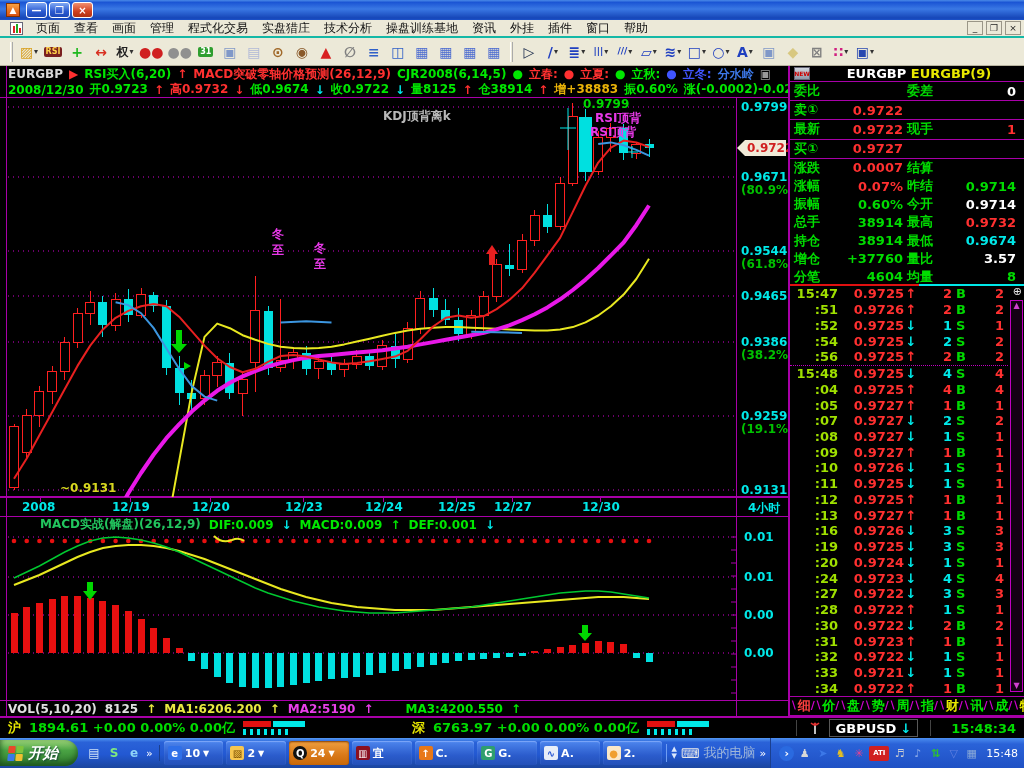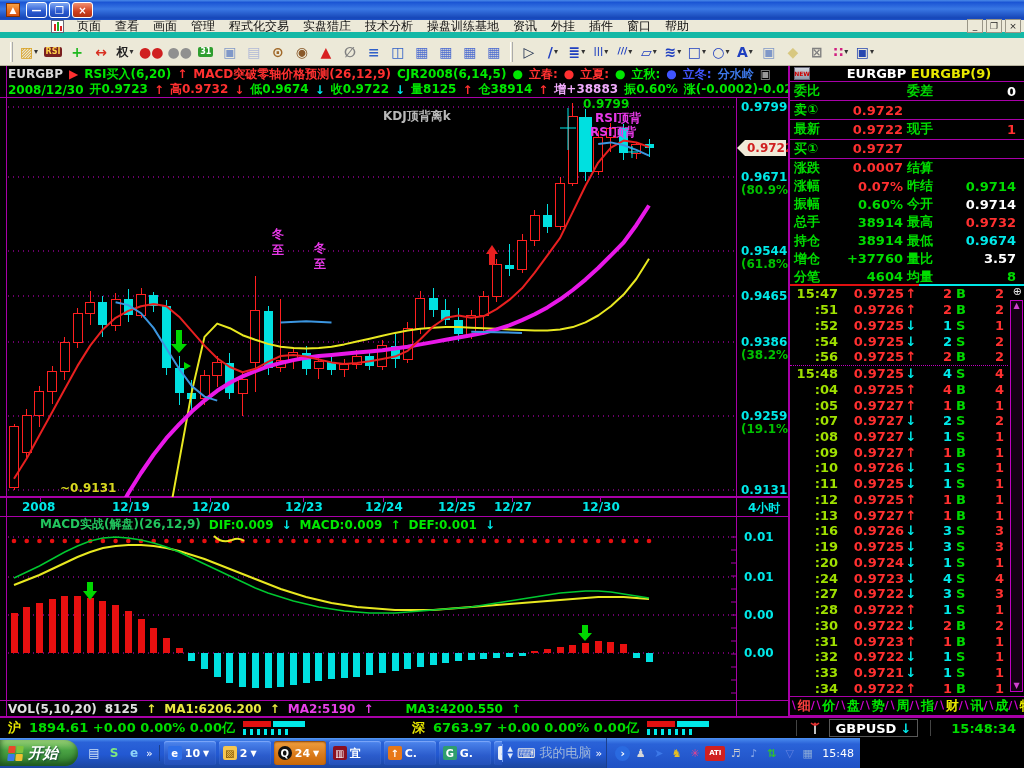--- a/index.html
+++ b/index.html
@@ -11,22 +11,22 @@
     background:linear-gradient(180deg,#4a8ae8 0%,#1b55d4 12%,#3a78e4 45%,#1646b8 90%,#1d52c8 100%);
     color:#fff;font-weight:bold;font-size:12px;padding:0 2px;}
   .titlebar .appicon{width:14px;height:14px;background:linear-gradient(#f8a040,#d85010);border:1px solid #803000;
     margin:0 4px;display:flex;align-items:center;justify-content:center;color:#fff;font-size:9px;}
   .titlebar .ttext{flex:1;white-space:nowrap;overflow:hidden;text-shadow:1px 1px 1px #123;}
   .winbtn{width:21px;height:16px;margin-left:2px;border-radius:3px;border:1px solid #fff;
     display:flex;align-items:center;justify-content:center;color:#fff;font-size:10px;font-weight:bold;
     background:linear-gradient(#7fa8f4,#2a5ad0 60%,#1c48b8);}
   .winbtn.close{background:linear-gradient(#f09070,#d04020 60%,#b03010);}
   
-  .menubar{position:absolute;left:0;top:20px;width:1024px;height:18px;background:#ece9d8;border-bottom:6px solid #14b8a6;
-    display:flex;align-items:center;color:#111;font-size:12px;padding-left:41px;}
+  .menubar{position:absolute;left:0;top:20px;width:1024px;height:18px;background:#ece9d8;border-bottom:2px solid #14b8a6;
+    display:flex;align-items:center;color:#111;font-size:12px;}
   .menubar .doc-ic{width:13px;height:13px;background:#fff;border:1px solid #667;margin:0 6px 0 10px;position:relative;}
   .menubar .doc-ic i{position:absolute;bottom:1px;width:2px;background:#d22;}
   .menu-item{padding:1px 7px;white-space:nowrap;}
   .menubar .spacer{flex:1;}
   .mwbtn{width:16px;height:14px;border:1px solid #9a9687;background:#ece9d8;margin-right:3px;
     display:flex;align-items:center;justify-content:center;font-size:9px;color:#222;}
   
   .toolbar{position:absolute;left:0;top:38px;width:1024px;height:28px;background:#ece9d8;border-bottom:1px solid #b8b4a0;
     display:flex;align-items:center;padding-left:6px;overflow:hidden;}
   .grip{width:3px;height:20px;border-left:1px solid #fff;border-right:1px solid #aaa;margin:0 4px;}
@@ -86,21 +86,21 @@
   .mini-bars{width:66px;height:16px;display:flex;flex-direction:column;gap:2px;justify-content:center;}
   .mb-top{display:flex;gap:2px;}
   .mb-top .r{width:28px;height:6px;background:#e01010;}
   .mb-top .c{width:32px;height:6px;background:#00e8e8;}
   .mb-ticks{display:flex;gap:4px;}
   .mb-ticks i{width:3px;height:6px;background:#00e8e8;}
   .pair-cell{border:1px solid #585858;padding:0 6px;color:#fff;display:flex;align-items:center;gap:4px;height:18px;}
   .time-cell{color:#00dc00;padding:0 8px;}
   .vdiv{width:1px;height:16px;background:#444;margin:0 4px;}
   
-  .taskbar{position:absolute;left:0;top:738px;width:860px;height:30px;
+  .taskbar{position:absolute;left:0;top:738px;width:1024px;height:30px;
     background:linear-gradient(180deg,#5398f2 0%,#2a62d8 14%,#2258d2 55%,#1b459e 100%);
     display:flex;align-items:center;overflow:hidden;}
   .startbtn{height:26px;margin:2px 2px 2px 0;padding:0 20px 0 8px;border-radius:0 13px 13px 0;
     background:linear-gradient(180deg,#9ed67a 0%,#4aa344 40%,#338030 90%);
     color:#fff;font-style: italic;font-weight:bold;font-size:15px;display:flex;align-items:center;gap:5px;
     text-shadow:1px 1px 2px #143;box-shadow:inset 0 -3px 6px #1c4f1c;}
   .winlogo{width:15px;height:15px;display:grid;grid-template-columns:7px 7px;grid-template-rows:7px 7px;gap:1px;transform:skewX(-6deg);}
   .winlogo i{border-radius:1px;}
   .quickl{display:flex;align-items:center;gap:4px;padding:0 6px;border-right:1px solid #1b3f8e;}
   .ql-ic{width:16px;height:16px;display:flex;align-items:center;justify-content:center;font-size:12px;font-weight:bold;}
@@ -314,21 +314,21 @@
         <span style="color: rgb(255, 48, 48);">高0.9732</span>
         <span style="color: rgb(255, 48, 48);">↓</span>
         <span style="color: rgb(0, 232, 0);">低0.9674</span>
         <span style="color: rgb(0, 232, 232);">↓</span>
         <span style="color: rgb(0, 232, 0);">收0.9722</span>
         <span style="color: rgb(0, 232, 232);">↓</span>
         <span style="color: rgb(0, 232, 0);">量8125</span>
         <span style="color: rgb(255, 48, 48);">↑</span>
         <span style="color: rgb(0, 232, 0);">仓38914</span>
         <span style="color: rgb(255, 48, 48);">↑</span>
-        <span style="color: #f0abfc;">增+38883</span>
+        <span style="color: #eab308;">增+38883</span>
         <span style="color: rgb(0, 232, 0);">振0.60%</span>
         <span style="color: rgb(0, 232, 0);">涨(-0.0002)-0.02%</span>
       </div>
     <svg id="plot-svg" width="788" height="399">
         <line x1="0" y1="398.5" x2="788" y2="398.5" stroke="#a800a8"></line>
         <g>
           <line x1="8" y1="9" x2="735" y2="9" stroke="#d400d4" stroke-dasharray="1,4"></line>
           <text x="741" y="13" fill="#00e8e8" font-size="12" font-weight="bold">0.9799</text>
           <line x1="8" y1="79" x2="735" y2="79" stroke="#d400d4" stroke-dasharray="1,4"></line>
           <text x="741" y="83" fill="#00e8e8" font-size="12" font-weight="bold">0.9671</text>

